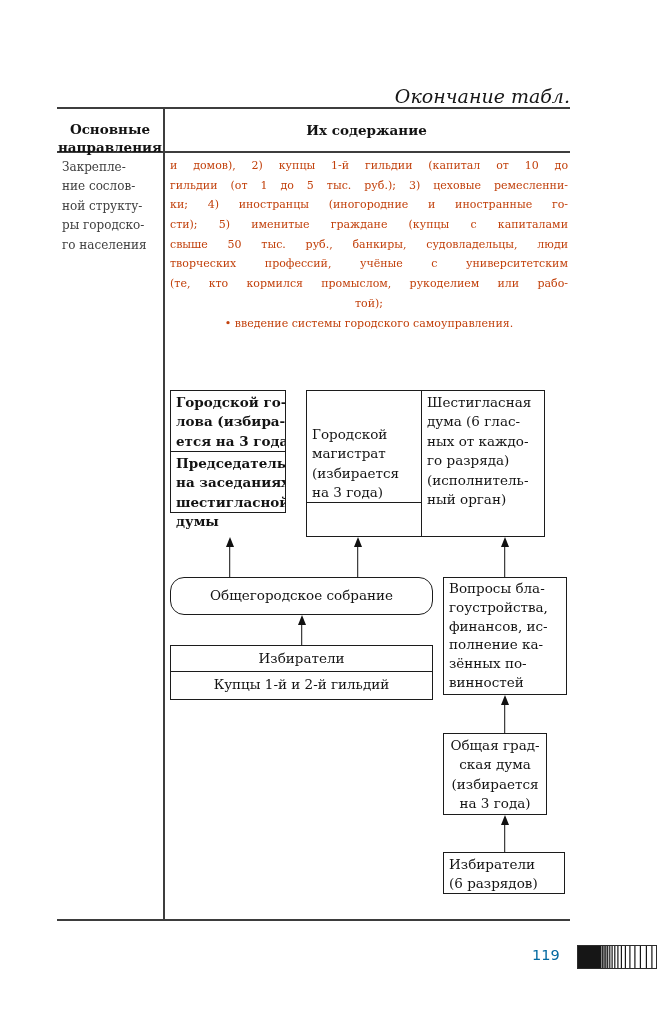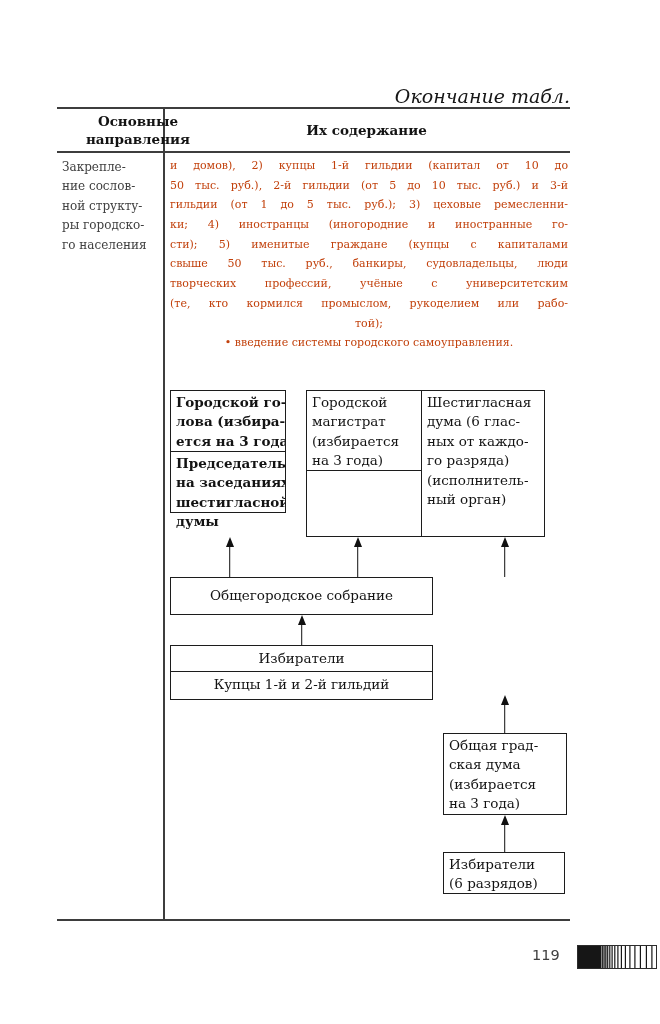--- a/index.html
+++ b/index.html
@@ -32,66 +32,65 @@
   .pl::after{content:"";display:inline-block;width:100%;height:0;}
   .pl.last{text-align:center;}
   .pl.last::after{content:none;}
   .bx{
     position:absolute;box-sizing:border-box;
     border:1.4px solid #1c1c1c;background:#fff;
     font-size:13.5px;line-height:19.4px;color:#131313;
   }
   .sec{box-sizing:border-box;padding:2px 5px;white-space:pre;overflow:hidden;}
   .sec.divided{border-bottom:1.4px solid #1c1c1c;}
-  .bx.center-one{display:flex;align-items:center;justify-content:center;}
+  .bx.center-one{display:flex;align-items:center;justify-content:center;border-radius:14px;}
   .row-c{box-sizing:border-box;display:flex;align-items:center;justify-content:center;white-space:pre;overflow:hidden;}
   .row-c.divided{border-bottom:1.4px solid #1c1c1c;}
   .arrow{position:absolute;width:11px;}
   .arrow .head{
     position:absolute;top:0;left:50%;transform:translateX(-50%);
     width:0;height:0;
     border-left:4.5px solid transparent;border-right:4.5px solid transparent;
     border-bottom:10px solid #111;
   }
   .arrow .stem{
     position:absolute;top:7px;bottom:0;left:50%;transform:translateX(-50%);
     width:1.6px;background:#111;
   }
   .pagenum{
     position:absolute;left:532px;top:947px;
     font-family:"DejaVu Sans","Liberation Sans",sans-serif;
-    font-size:14.5px;color:#404040;
+    font-size:14.5px;color:#0369a1;
   }
   .density{position:absolute;left:577px;top:945px;}
 </style>
 </head>
 <body>
 
 <div class="page">
 
   <div class="caption">Окончание табл.</div>
 
   <div class="hline" style="left:57px;top:107px;width:513px;"></div>
   <div class="hline" style="left:57px;top:151px;width:513px;"></div>
   <div class="hline" style="left:57px;top:919px;width:513px;"></div>
   <div class="vline" style="left:163px;top:107px;height:813px;"></div>
 
-  <div class="th" style="left:57px;top:112px;width:106px;margin-left:28px;">Основные
+  <div class="th" style="left:57px;top:120px;width:106px;">Основные
 направления</div>
   <div class="th" style="left:165px;top:121px;width:403px;">Их содержание</div>
 
   <div class="cell-left">Закрепле-
 ние сослов-
 ной структу-
 ры городско-
 го населения</div>
 
   <div class="para">
     <div class="pl">и домов), 2) купцы 1-й гильдии (капитал от 10 до</div>
-    <div class="pl">50 тыс. руб.), 2-й гильдии (от 5 до 10 тыс. руб.) и 3-й</div>
     <div class="pl">гильдии (от 1 до 5 тыс. руб.); 3) цеховые ремесленни-</div>
     <div class="pl">ки; 4) иностранцы (иногородние и иностранные го-</div>
     <div class="pl">сти); 5) именитые граждане (купцы с капиталами</div>
     <div class="pl">свыше 50 тыс. руб., банкиры, судовладельцы, люди</div>
     <div class="pl">творческих профессий, учёные с университетским</div>
     <div class="pl">(те, кто кормился промыслом, рукоделием или рабо-</div>
     <div class="pl last">той);</div>
     <div class="pl last">• введение системы городского самоуправления.</div>
   </div>
 
@@ -99,46 +98,54 @@
     <div class="sec divided" style="height:61px;">Городской го-
 лова (избира-
 ется на 3 года)</div>
     <div class="sec">Председатель
 на заседаниях
 шестигласной
 думы</div>
   </div>
 
   <div class="bx" style="left:306px;top:390px;width:127px;height:147px;">
-    <div class="sec divided" style="height:80px;">Городской
+    <div class="sec divided" style="height:80px;margin-top:32px;">Городской
 магистрат
 (избирается
 на 3 года)</div>
   </div>
 
   <div class="bx" style="left:421px;top:390px;width:124px;height:147px;">
     <div class="sec">Шестигласная
 дума (6 глас-
 ных от каждо-
 го разряда)
 (исполнитель-
 ный орган)</div>
   </div>
 
   <div class="bx center-one" style="left:170px;top:577px;width:263px;height:38px;">
     <span>Общегородское собрание</span>
   </div>
 
+  <div class="bx" style="left:443px;top:577px;width:124px;height:118px;">
+    <div class="sec" style="line-height:18.8px;padding-top:1px;">Вопросы бла-
+гоустройства,
+финансов, ис-
+полнение ка-
+зённых по-
+винностей</div>
+  </div>
 
   <div class="bx" style="left:170px;top:645px;width:263px;height:55px;">
     <div class="row-c divided" style="height:26px;">Избиратели</div>
     <div class="row-c" style="height:26px;">Купцы 1-й и 2-й гильдий</div>
   </div>
 
-  <div class="bx" style="left:443px;top:733px;width:124px;height:82px;">
+  <div class="bx" style="left:443px;top:733px;width:104px;height:82px;text-align:center;">
     <div class="sec">Общая град-
 ская дума
 (избирается
 на 3 года)</div>
   </div>
 
   <div class="bx" style="left:443px;top:852px;width:122px;height:42px;">
     <div class="sec">Избиратели
 (6 разрядов)</div>
   </div>

